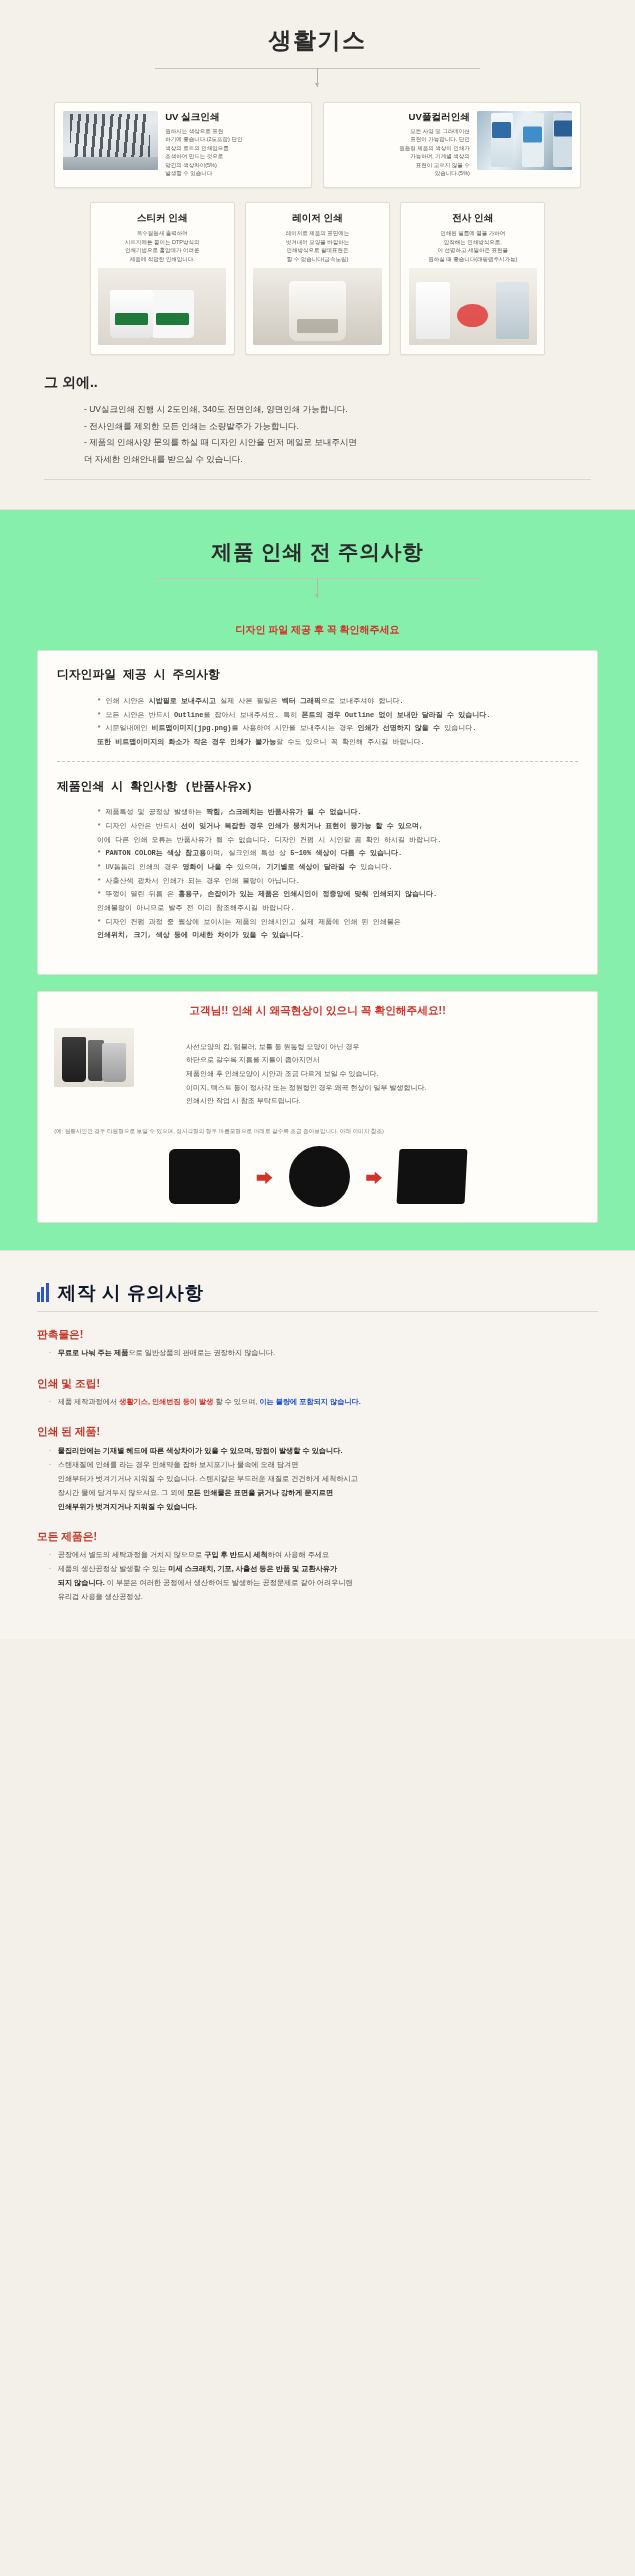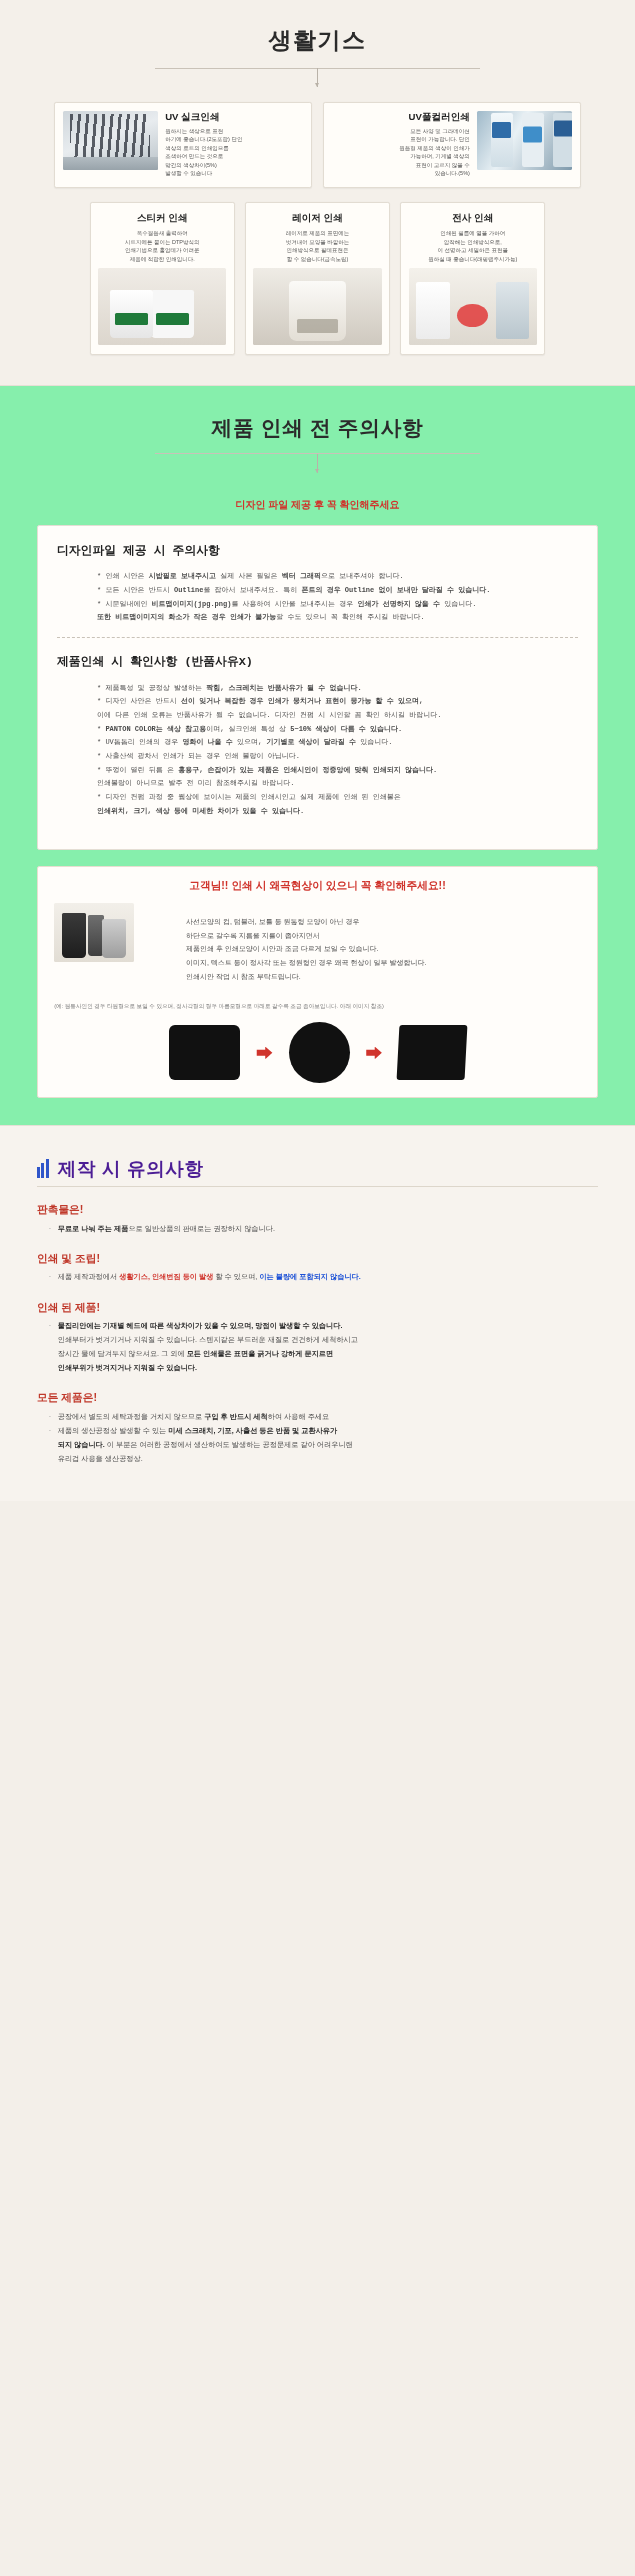--- a/index.html
+++ b/index.html
@@ -180,21 +180,21 @@
   .arr { color: #d0342c; font-size: 16.2px; font-weight: bold; }
 
   
   .sec3 { background: #f7f3ee; padding: 29.5px 0 35px; border-top: 0.7px solid #e6e0d6; }
   .sec3-title-wrap { width: 561px; margin: 0 auto; display: flex; align-items: center; gap: 8.9px; }
   .bar-ico { width: 11.8px; height: 19px; position: relative; flex: 0 0 auto; }
   .bar-ico i { position: absolute; bottom: 0; width: 3px; background: #2f55c9; display: block; }
   .bar-ico i:nth-child(1){ left:0; height: 10.3px; }
   .bar-ico i:nth-child(2){ left:4.4px; height: 14.8px; }
   .bar-ico i:nth-child(3){ left:8.9px; height: 19px; }
-  .sec3-title { font-size: 18.5px; font-weight: bold; color: #4c1d95; letter-spacing: 0.7px; }
+  .sec3-title { font-size: 18.5px; font-weight: bold; color: #0f172a; letter-spacing: 0.7px; }
   .sec3-rule { width: 561px; margin: 5.9px auto 0; height: 0.7px; background: #ddd6cb; }
 
   .blk { width: 561px; margin: 16.2px auto 0; }
   .blk-h { font-size: 10.7px; font-weight: bold; color: #c0392b; }
   .blk ul { margin: 4.4px 0 0; padding: 0; }
   .blk li { list-style: none; font-size: 7.2px; line-height: 1.95; color: #4a4a4a; padding-left: 20.7px; position: relative; }
   .blk li:before { content: "·"; position: absolute; left: 11.8px; color: #9a9a9a; }
   .blk li.nodot { padding-left: 20.7px; }
   .blk li.nodot:before { content: ""; }
   .blk li .red { color: #d0342c; font-weight: bold; }
@@ -250,20 +250,33 @@
       </div>
       <div class="card w3 card3">
         <div class="c3-title">전사 인쇄</div>
         <div class="c3-desc">인쇄된 필름에 열을 가하여<br>압착해는 인쇄방식으로,<br>이 선명하고 세밀하은 표현을<br>원하실 때 좋습니다(래핑랩주시가능)</div>
         <div class="c3-photo ph-transfer">
           <div class="ph-mid-badge"></div>
         </div>
       </div>
     </div>
 
+    <div class="etc-box">
+      <div class="etc-title">
+        <span class="hl2"></span>
+        <span>그 외에..</span>
+      </div>
+      <ul class="etc-list">
+        <li>- UV실크인쇄 진행 시 2도인쇄, 340도 전면인쇄, 양면인쇄 가능합니다.</li>
+        <li>- 전사인쇄를 제외한 모든 인쇄는 소량발주가 가능합니다.</li>
+        <li>- 제품의 인쇄사양 문의를 하실 때 디자인 시안을 먼저 메일로 보내주시면</li>
+        <li>  더 자세한 인쇄안내를 받으실 수 있습니다.</li>
+      </ul>
+      <div class="etc-sep"></div>
+    </div>
   </section>
 
   <section class="sec2">
     <div class="title-wrap">
       <div class="big-title2">
         <span class="hl"></span>
         <span>제품 인쇄 전 주의사항</span>
       </div>
       <div class="title-underline"></div>
       <div class="arrow-down"></div>
@@ -343,20 +356,21 @@
       <div class="blk-h">인쇄 및 조립!</div>
       <ul>
         <li>제품 제작과정에서 <span class="red">생활기스, 인쇄번짐 등이 발생</span> 할 수 있으며, <span class="blue">이는 불량에 포함되지 않습니다.</span></li>
       </ul>
     </div>
 
     <div class="blk">
       <div class="blk-h">인쇄 된 제품!</div>
       <ul>
         <li><span class="bold">물집리안에는 기재별 헤드에 따른 색상차이가 있을 수 있으며, 망점이 발생할 수 있습니다.</span></li>
+        <li>스텐재질에 인쇄를 라는 경우 인쇄약을 잡하 보지포기나 물속에 오래 담겨면</li>
         <li class="nodot">인쇄부터가 벗겨기거나 지워질 수 있습니다. 스텐지같은 부드러운 재질로 건건하게 세척하시고</li>
         <li class="nodot">장시간 물에 담겨두지 않으셔요. 그 외에 <span class="red bold">모든 인쇄물은 표면을 긁거나 강하게 문지르면</span></li>
         <li class="nodot"><span class="red bold">인쇄부위가 벗겨지거나 지워질 수 있습니다.</span></li>
       </ul>
     </div>
 
     <div class="blk">
       <div class="blk-h">모든 제품은!</div>
       <ul>
         <li>공장에서 별도의 세탁과정을 거치지 않으므로 <span class="blue bold">구입 후 반드시 세척</span>하여 사용해 주세요</li>

